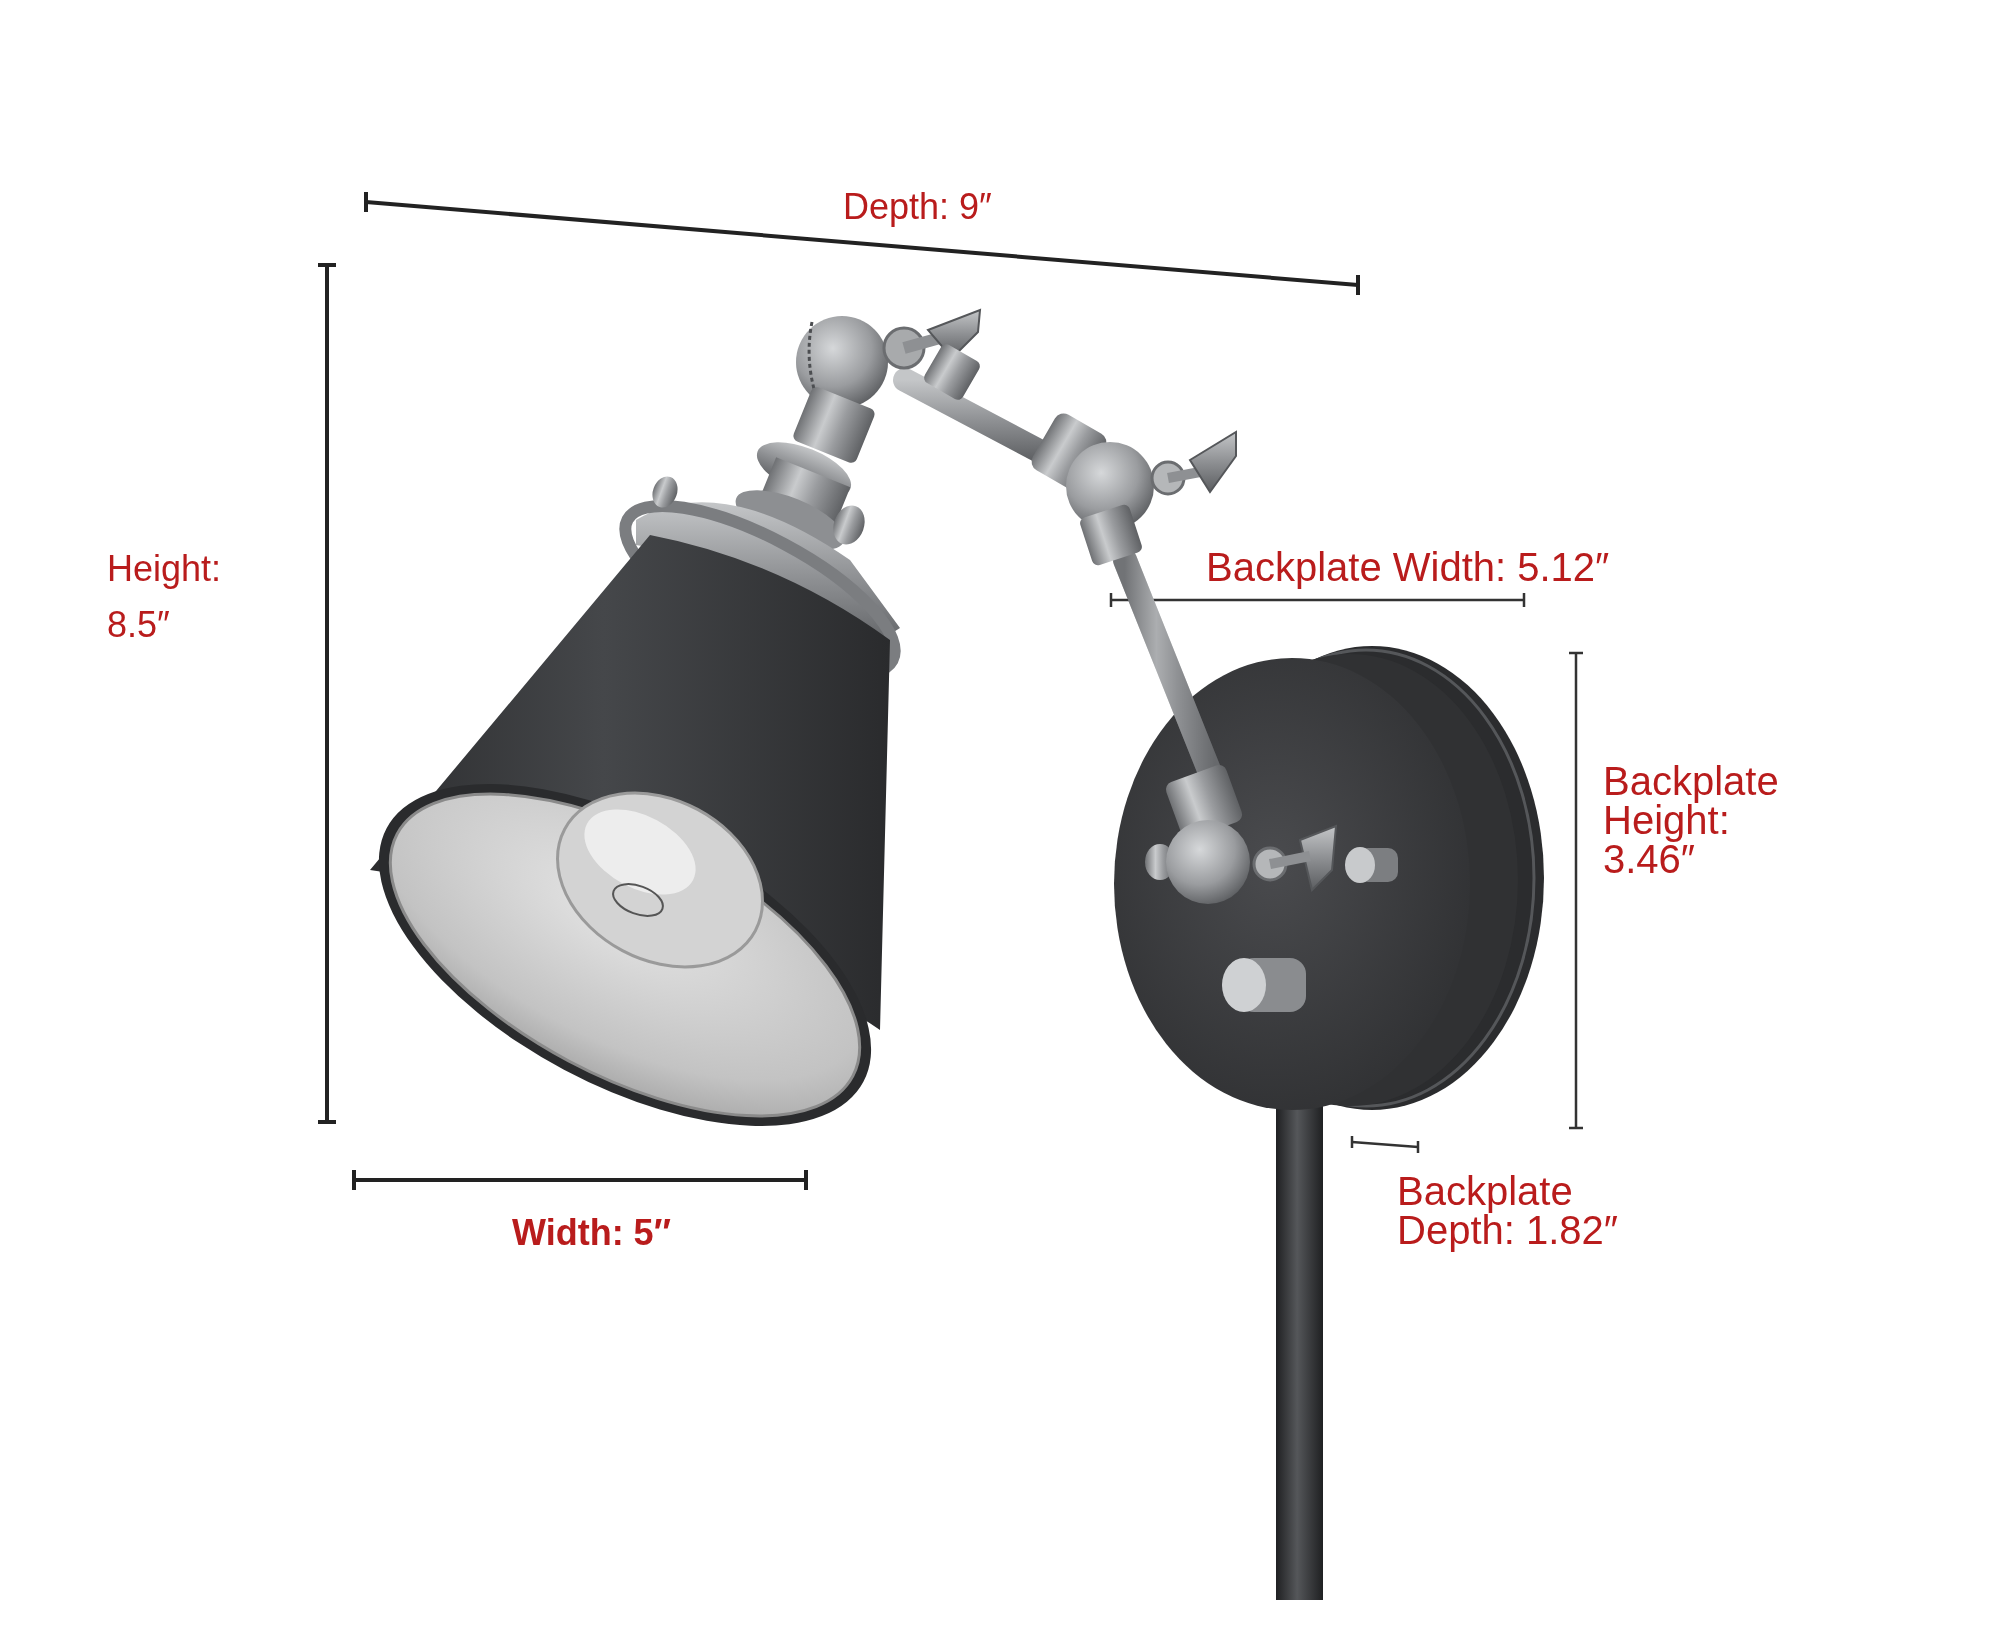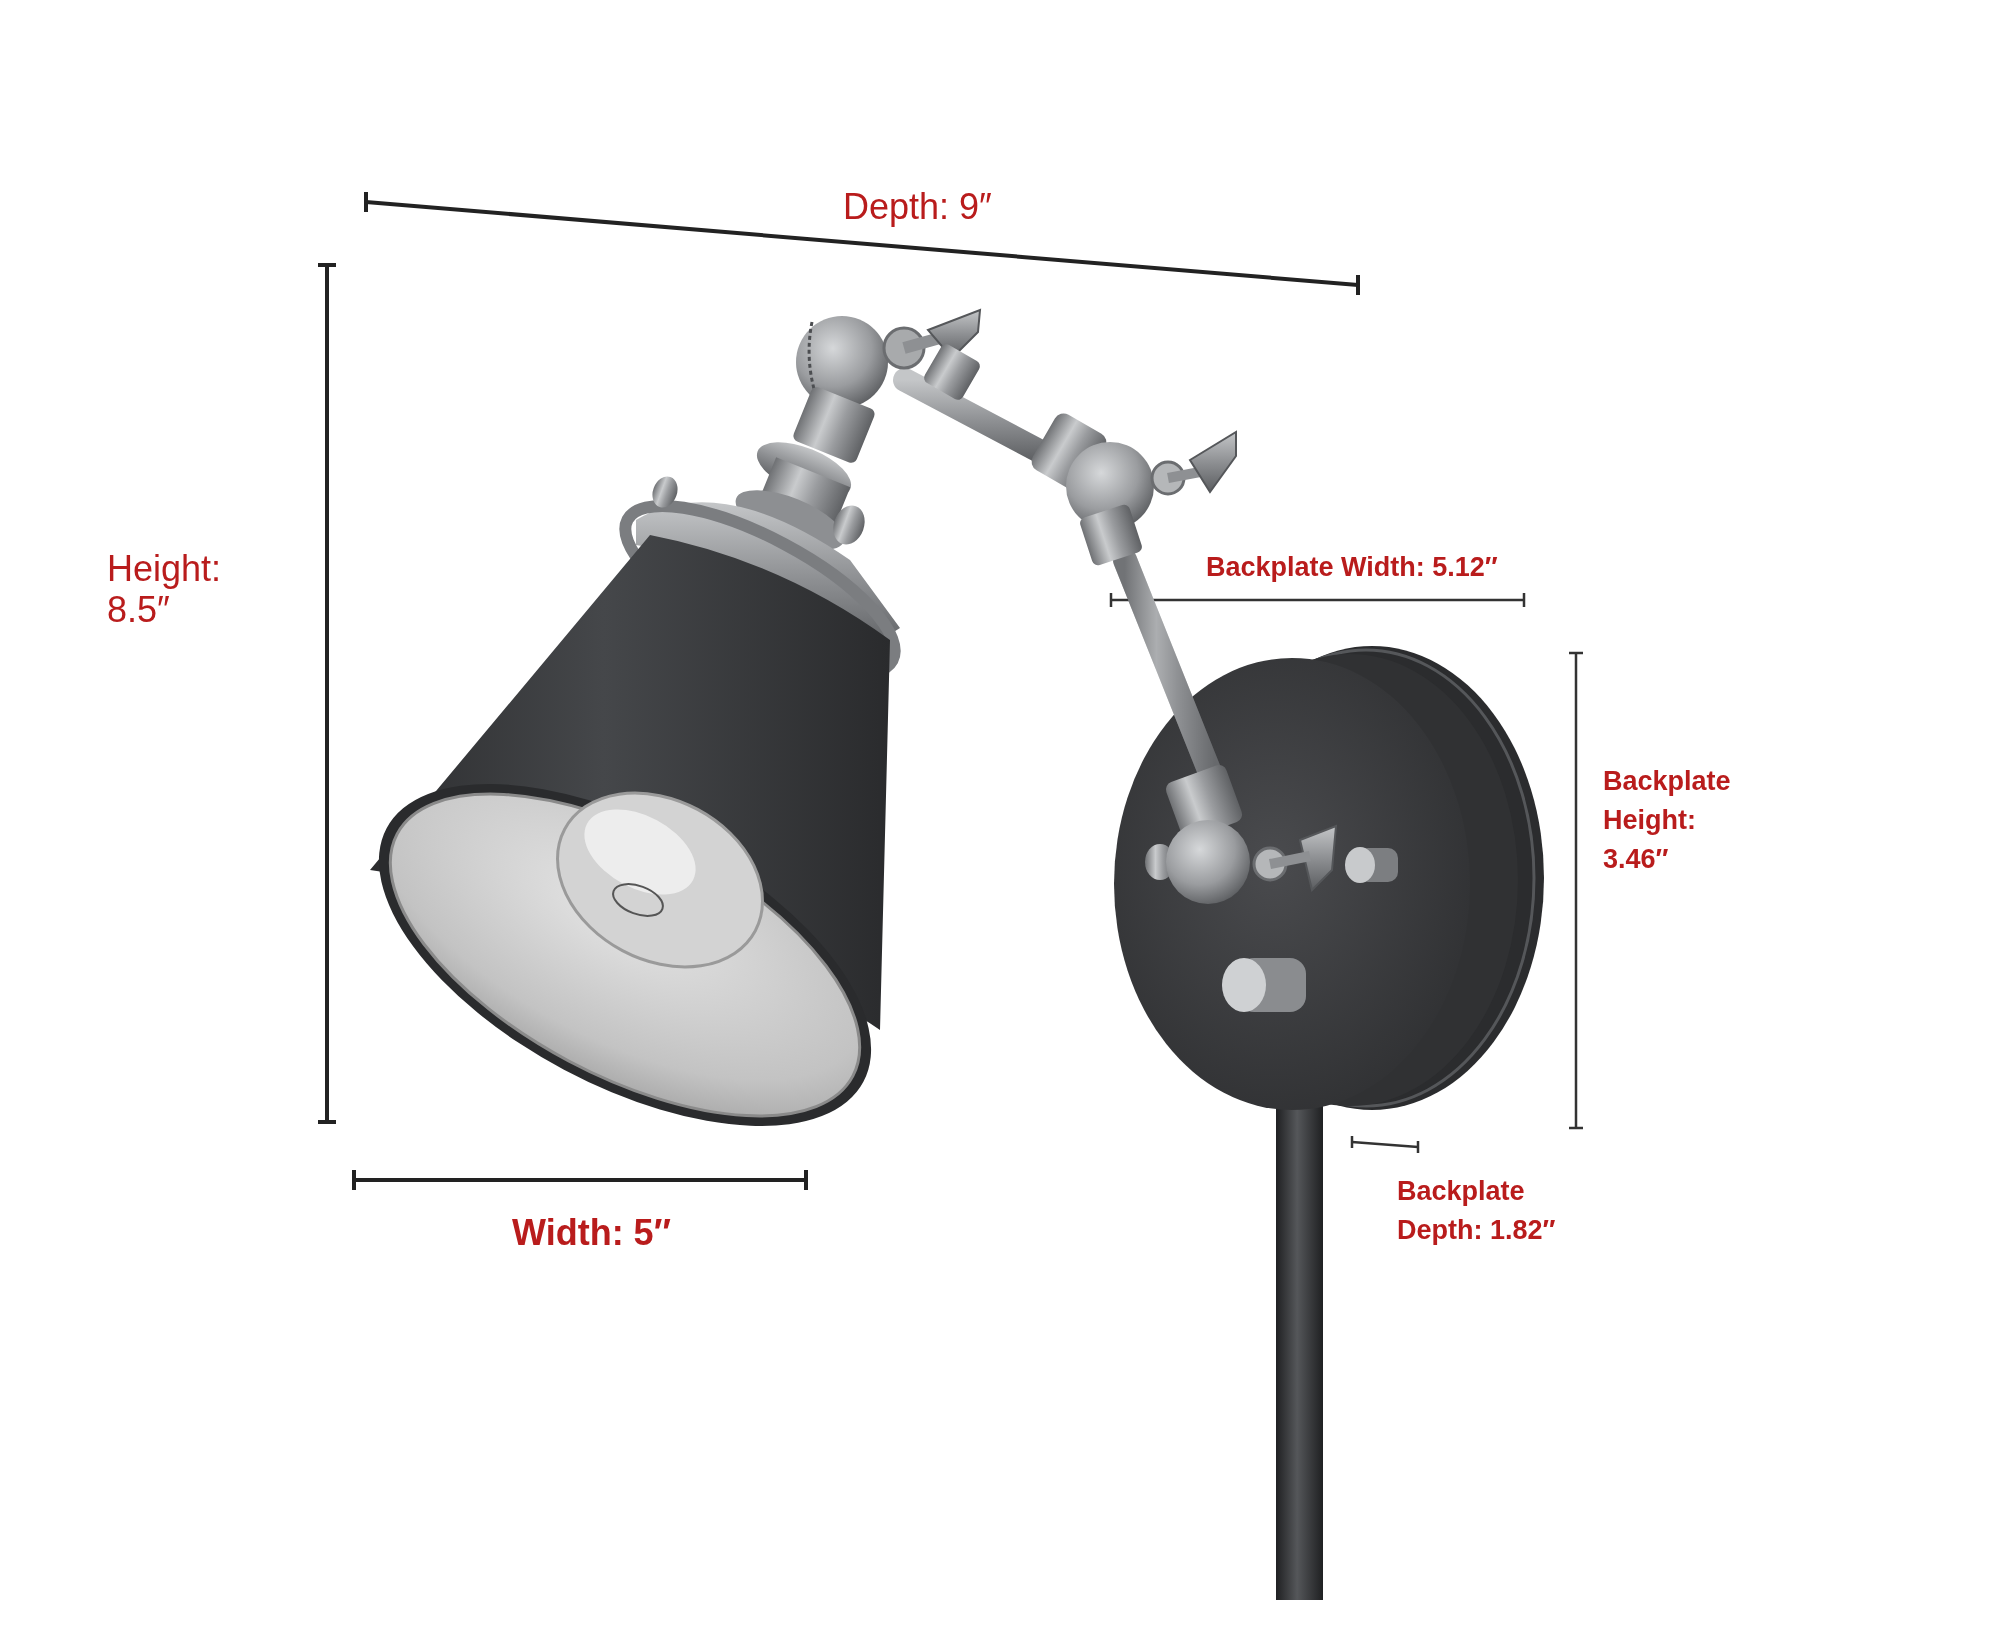--- a/index.html
+++ b/index.html
@@ -1,19 +1,19 @@
 <!DOCTYPE html>
 <html><head>
 <meta charset="utf-8">
 <style>
   html, body { margin:0; padding:0; background:#ffffff; }
   body { width:2000px; height:1647px; position:relative; overflow:hidden;
          font-family:"Liberation Sans", sans-serif; color:#1e1e1e; }
   .label { position:absolute; font-size:36px; line-height:41px; color:#b91c1c; white-space:nowrap; }
-  .label.sm { font-size:27px; line-height:39px;font-weight:bold; }
+  .label.sm { font-size:40px; line-height:39px; }
   svg.art { position:absolute; left:0; top:0; }
 </style>
 </head>
 <body>
 
 <svg class="art" width="2000" height="1647" viewBox="0 0 2000 1647" xmlns="http://www.w3.org/2000/svg">
   <defs>
     <linearGradient id="nickel" x1="0" y1="0" x2="1" y2="0">
       <stop offset="0" stop-color="#6f7174"></stop>
       <stop offset="0.35" stop-color="#c9cbcd"></stop>
@@ -160,21 +160,21 @@
       <ellipse cx="640" cy="852" rx="60" ry="36" fill="#ededed" transform="rotate(28 640 852)"></ellipse>
       <ellipse cx="638" cy="900" rx="26" ry="14" fill="none" stroke="#555" stroke-width="2" transform="rotate(20 638 900)"></ellipse>
     </g>
   </g>
 </svg>
 
 <div class="label" style="left:843px; top:186px;">Depth: 9″</div>
 
 <div class="label" style="left:107px; top:548px;">
   <div>Height:</div>
-  <div style="">8.5″</div>
+  <div style="margin-top:15px;">8.5″</div>
 </div>
 
 <div class="label" style="left:512px; top:1212px;font-weight:bold;">Width: 5″</div>
 
 <div class="label sm" style="left:1206px; top:548px;">Backplate Width: 5.12″</div>
 
 <div class="label sm" style="left:1603px; top:762px;">
   <div>Backplate</div>
   <div>Height:</div>
   <div>3.46″</div>

